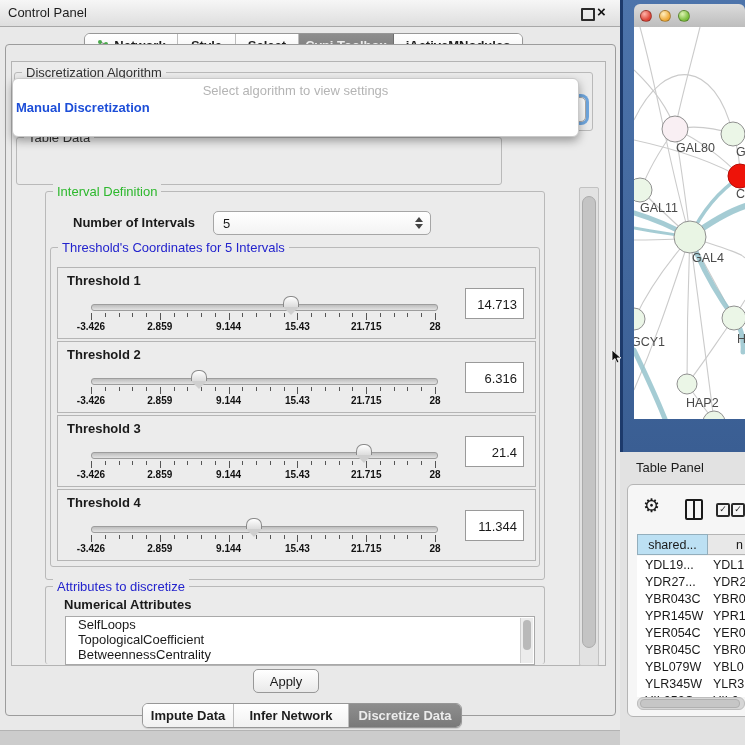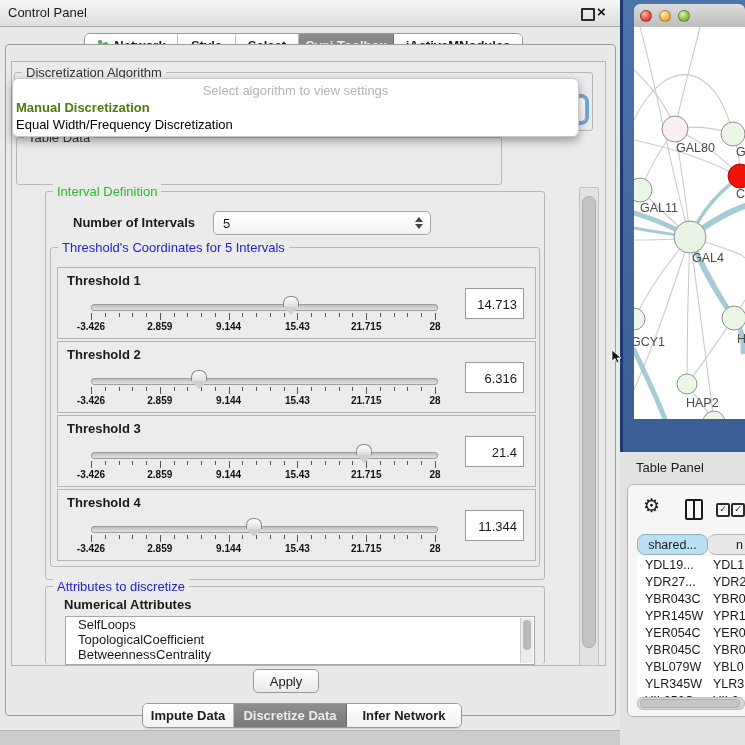--- a/index.html
+++ b/index.html
@@ -35,21 +35,21 @@
   .stepper{position:absolute;right:7px;top:50%;transform:translateY(-50%);width:8px;height:12px;}
   .stepper i{position:absolute;left:0;width:0;height:0;border-left:4px solid transparent;border-right:4px solid transparent;}
   .stepper .up{top:0;border-bottom:5px solid #444;}
   .stepper .dn{bottom:0;border-top:5px solid #444;}
   .focused{box-shadow:0 0 0 3px rgba(96,156,217,.9);}
 
   
   .popup{left:12px;top:78px;width:565px;height:57px;background:#fff;border:1px solid #c9c9c9;
          border-radius:6px;box-shadow:0 4px 10px rgba(0,0,0,.35);z-index:6;}
   .popup .hint{position:absolute;left:0;top:4px;width:100%;text-align:center;color:#b4b4b4;font-size:13px;}
-  .popup .it1{position:absolute;left:3px;top:21px;font-size:13px;font-weight:700;color:#4d7c0f;}
+  .popup .it1{position:absolute;left:3px;top:21px;font-size:13px;font-weight:700;color:#1d4ed8;}
   .popup .it2{position:absolute;left:3px;top:38px;font-size:13px;color:#000;}
 
   
   .tpanel{left:57px;width:477px;height:70px;border:1px solid #b5b5b5;background:#ececec;}
   .tpanel .tlabel{position:absolute;left:9px;top:5px;font-size:13px;font-weight:700;}
   .track{position:absolute;left:33px;top:36px;width:345px;height:5px;border-radius:3px;
          background:linear-gradient(#bdbdbd,#e3e3e3);border:1px solid #9d9d9d;}
   .thumb{position:absolute;top:28px;width:14px;height:10px;border:1px solid #8a8a8a;border-bottom:none;
          border-radius:7px 7px 0 0;background:linear-gradient(#ffffff,#dcdcdc);}
   .thumb::after{content:'';position:absolute;left:-1px;top:10px;width:0;height:0;
@@ -90,21 +90,21 @@
   .node-red{stroke:#b50d07;}
 
   
   .tp-region{left:620px;top:452px;width:125px;height:293px;background:#e2e2e2;}
   .tp-title{left:636px;top:460px;font-size:13px;color:#1d1d1d;}
   .tp-inset{left:627px;top:484px;width:130px;height:231px;background:#f6f6f6;border:1px solid #b5b5b5;border-radius:6px;}
   .gear{left:643px;top:496px;font-size:19px;color:#1a1a1a;line-height:19px;}
   .colicon{left:685px;top:499px;width:14px;height:17px;border:2px solid #1a1a1a;border-radius:2px;}
   .colicon::after{content:'';position:absolute;left:6px;top:0;width:2px;height:17px;background:#1a1a1a;}
   .cb{width:10px;height:10px;border:2px solid #2a2a2a;border-radius:2px;font-size:9px;line-height:9px;text-align:center;color:#2a2a2a;}
-  .hcell{top:534px;height:21px;font-size:12.5px;display:flex;align-items:center;justify-content:center;box-sizing:border-box;border-radius:8px;}
+  .hcell{top:534px;height:21px;font-size:12.5px;display:flex;align-items:center;justify-content:center;box-sizing:border-box;}
   .hc1{left:637px;width:71px;background:#bce0f3;border:1px solid #93aebc;}
   .hc2{left:708px;width:64px;background:#e8e8e8;border:1px solid #b5b5b5;border-left:none;}
   .trows{left:637px;top:556px;width:135px;height:141px;background:#fff;overflow:hidden;}
   .trow{display:flex;height:17px;font-size:12.5px;align-items:center;}
   .trow .c1{width:64px;padding-left:8px;white-space:nowrap;overflow:hidden;}
   .trow .c2{padding-left:4px;white-space:nowrap;}
   .hscroll{left:637px;top:697px;width:106px;height:11px;background:#d6d6d6;border:1px solid #bdbdbd;border-radius:6px;}
   .hscroll i{position:absolute;left:2px;top:1px;width:98px;height:7px;background:#c6c6c6;border:1px solid #b0b0b0;border-radius:4px;}
 
   .cursor{left:611px;top:349px;width:12px;height:16px;z-index:9;}
@@ -156,21 +156,20 @@
         <span class="stepper">
             <i class="up"></i>
             <i class="dn"></i>
           </span>
       </div>
     </div>
 
     <div class="abs popup">
       <div class="hint">Select algorithm to view settings</div>
       <div class="it1">Manual Discretization</div>
-      <div class="it2">Equal Width/Frequency Discretization</div>
     </div>
 
     <div class="abs group" style="left:16px;top:137px;width:484px;height:46px;">
       <span class="legend lg-dark">Table Data</span>
     </div>
 
     <div class="abs group" style="left:45px;top:191px;width:498px;height:387px;">
       <span class="legend lg-green">Interval Definition</span>
     </div>
     <span class="abs" style="left:73px;top:215px;font-size:13px;font-weight:700;">Number of Intervals</span>
@@ -371,25 +370,25 @@
     <div class="abs vscroll">
         <i></i>
       </div>
 
     <div class="abs btn" style="left:253px;top:669px;width:64px;height:22px;">Apply</div>
 
     <div class="abs seg" style="left:142px;top:703px;">
       <div class="s" style="width:90px;">
         <span>Impute Data</span>
         </div>
+      <div class="s" style="width:114px;">
+        <span>Infer Network</span>
+        </div>
       <div class="s sel" style="width:112px;">
         <span>Discretize Data</span>
-        </div>
-      <div class="s" style="width:114px;">
-        <span>Infer Network</span>
         </div>
     </div>
 
     <div class="abs panel-bottom"></div>
   </div>
 
   <div class="abs desktop"></div>
   <div class="abs macbar">
     <span class="light lr"></span>
     <span class="light ly"></span>

